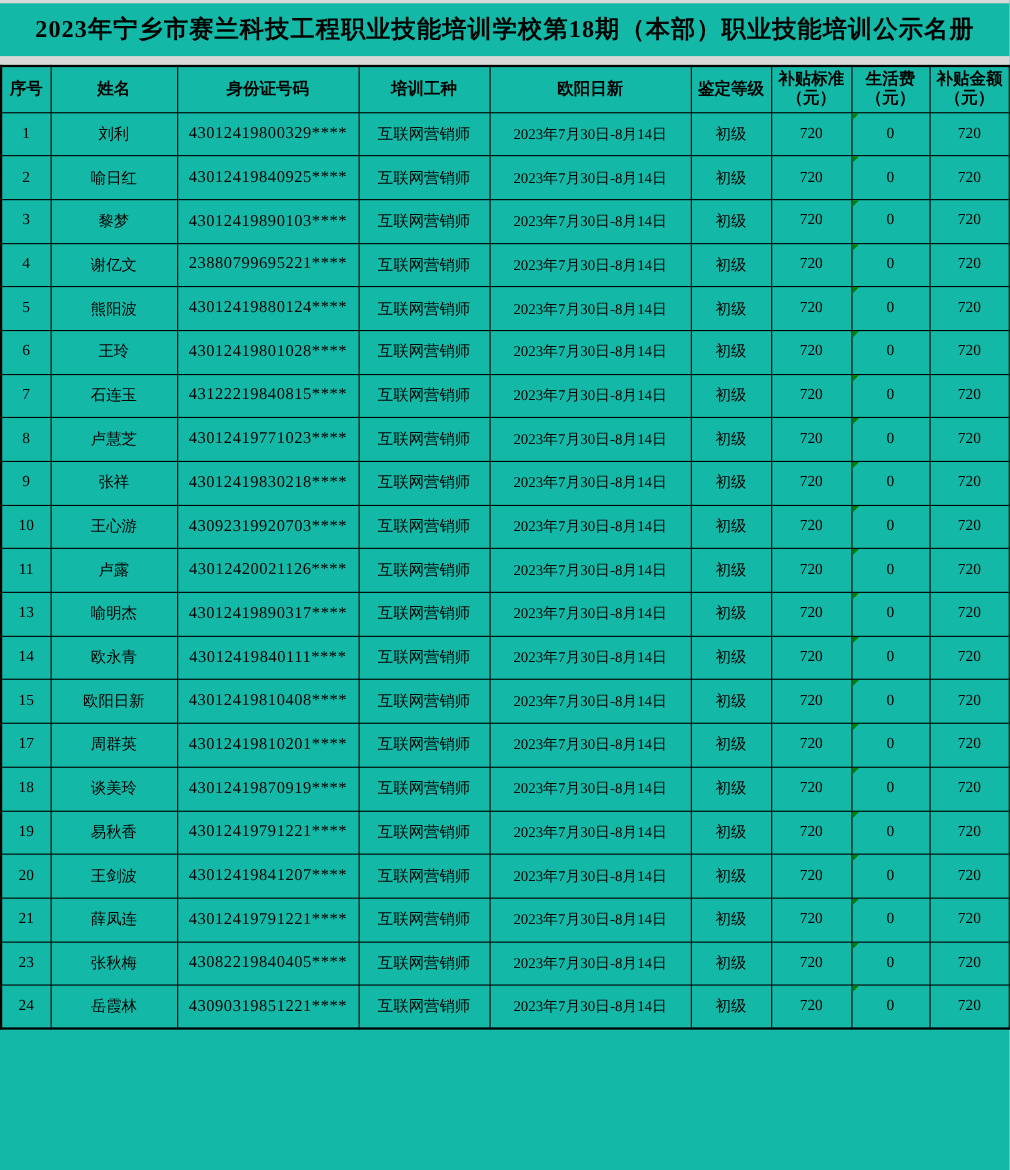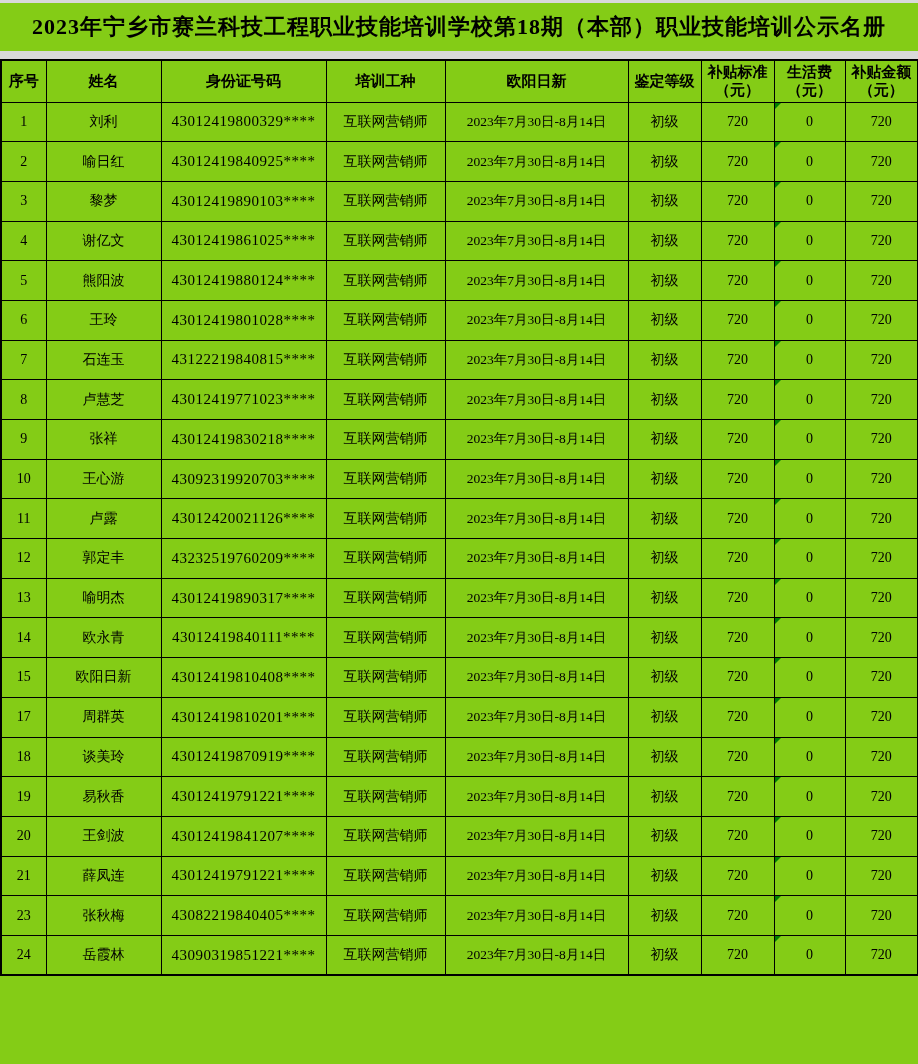--- a/index.html
+++ b/index.html
@@ -3,21 +3,21 @@
 <meta charset="utf-8">
 <style>
   html, body { margin: 0; padding: 0; }
   body {
     width: 918px; height: 1064px;
     background: #ffffff;
     overflow: hidden;
     font-family: "Liberation Serif", "DejaVu Serif", serif;
     color: #000000;
   }
-  .page { position: relative; width: 918px; height: 1064px; background: #84cc16; }
+  .page { position: relative; width: 918px; height: 1064px; background: #14b8a6; }
   .top-strip {
     position: absolute; top: 0; left: 0; width: 918px; height: 3px;
     background: var(--band-gray, #d9d9d9);
   }
   .title-area {
     position: absolute; top: 3px; left: 0; width: 918px; height: 48px;
     display: flex; align-items: center; justify-content: center;
   }
   .title-area h1 {
     margin: 0; font-size: 22px; font-weight: bold; letter-spacing: 1px;
@@ -135,21 +135,21 @@
             <td class="cell">互联网营销师</td>
             <td class="cell cell-time">2023年7月30日-8月14日</td>
             <td class="cell">初级</td>
             <td class="cell">720</td>
             <td class="cell">0<span class="flag-tri"></span></td>
             <td class="cell">720</td>
           </tr>
           <tr>
             <td class="cell">4</td>
             <td class="cell">谢亿文</td>
-            <td class="cell cell-id">43012419861025****</td>
+            <td class="cell cell-id">23880799695221****</td>
             <td class="cell">互联网营销师</td>
             <td class="cell cell-time">2023年7月30日-8月14日</td>
             <td class="cell">初级</td>
             <td class="cell">720</td>
             <td class="cell">0<span class="flag-tri"></span></td>
             <td class="cell">720</td>
           </tr>
           <tr>
             <td class="cell">5</td>
             <td class="cell">熊阳波</td>
@@ -213,31 +213,20 @@
             <td class="cell cell-time">2023年7月30日-8月14日</td>
             <td class="cell">初级</td>
             <td class="cell">720</td>
             <td class="cell">0<span class="flag-tri"></span></td>
             <td class="cell">720</td>
           </tr>
           <tr>
             <td class="cell">11</td>
             <td class="cell">卢露</td>
             <td class="cell cell-id">43012420021126****</td>
-            <td class="cell">互联网营销师</td>
-            <td class="cell cell-time">2023年7月30日-8月14日</td>
-            <td class="cell">初级</td>
-            <td class="cell">720</td>
-            <td class="cell">0<span class="flag-tri"></span></td>
-            <td class="cell">720</td>
-          </tr>
-          <tr>
-            <td class="cell">12</td>
-            <td class="cell">郭定丰</td>
-            <td class="cell cell-id">43232519760209****</td>
             <td class="cell">互联网营销师</td>
             <td class="cell cell-time">2023年7月30日-8月14日</td>
             <td class="cell">初级</td>
             <td class="cell">720</td>
             <td class="cell">0<span class="flag-tri"></span></td>
             <td class="cell">720</td>
           </tr>
           <tr>
             <td class="cell">13</td>
             <td class="cell">喻明杰</td>

